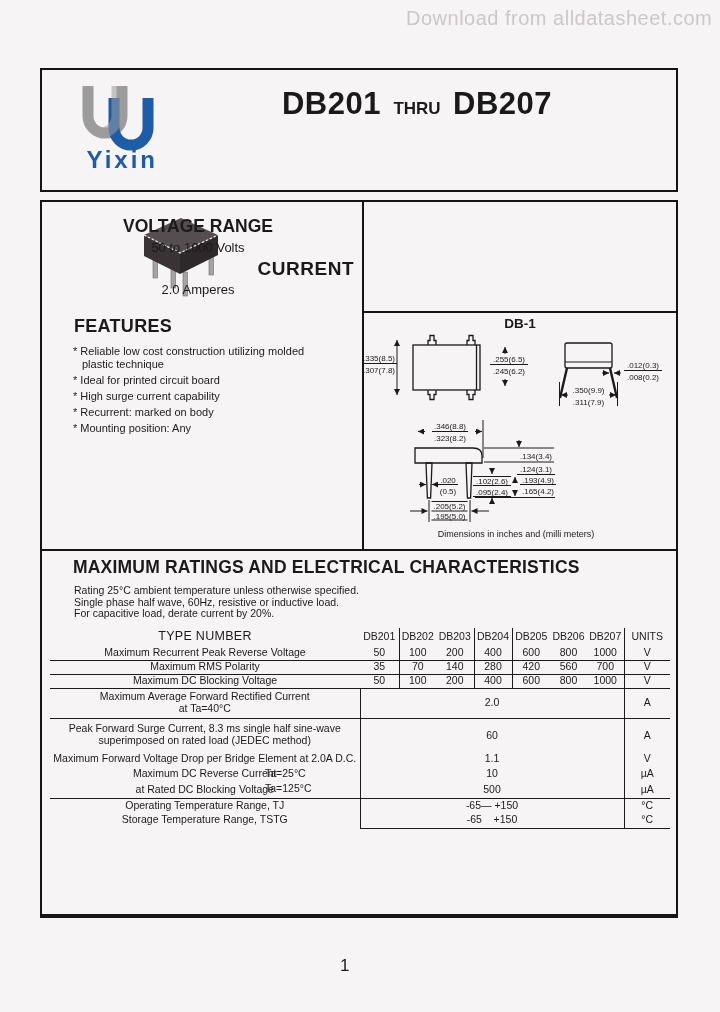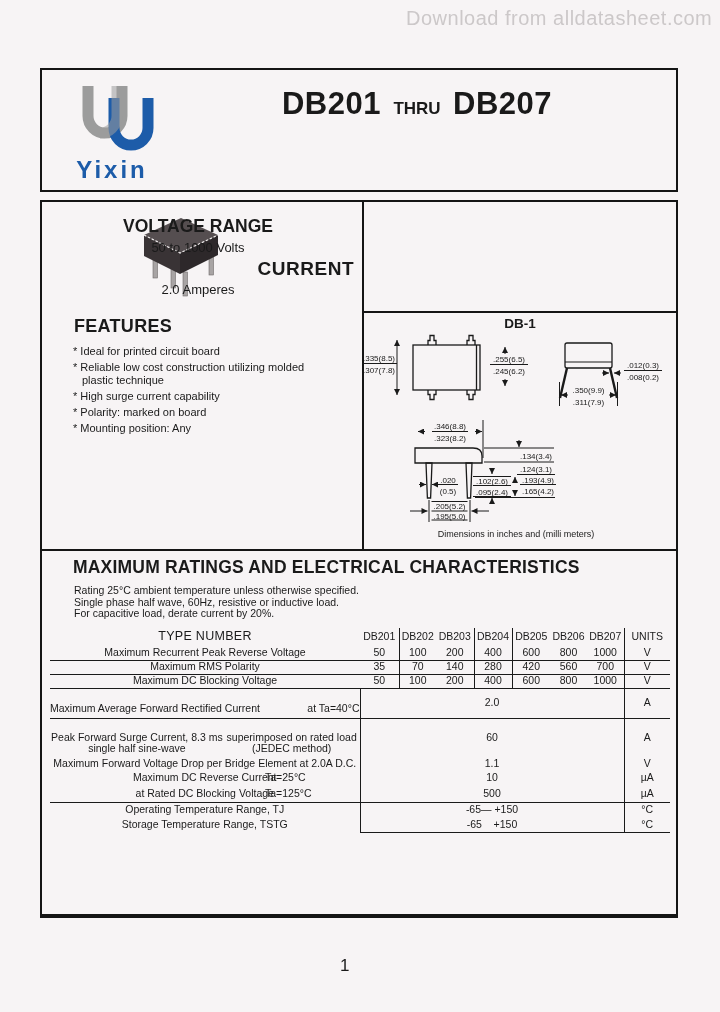--- a/index.html
+++ b/index.html
@@ -7,21 +7,21 @@
     width:720px;height:1012px;position:relative;overflow:hidden;
     background:#f7f4f5;color:#1a1a1a;
     font-family:"Liberation Sans","DejaVu Sans",sans-serif;
     -webkit-font-smoothing:antialiased;
   }
   .abs{position:absolute;}
   .watermark{top:7px;left:406px;font-size:20px;color:#ccc8c9;letter-spacing:.5px;}
   
   .header-box{left:40px;top:68px;width:634px;height:120px;border:2px solid #151515;background:#f7f4f5;}
   .logo-svg{position:absolute;left:30px;top:12px;}
-  .brand{position:absolute;left:24px;top:86px;width:92px;text-align:center;
+  .brand{position:absolute;left:24px;top:76px;width:92px;text-align:right;
          font-size:24px;font-weight:bold;color:#1d5ca9;letter-spacing:3px;}
   .title-line{position:absolute;left:165px;top:16px;width:420px;text-align:center;line-height:36px;white-space:nowrap;}
   .part-big{font-size:31px;font-weight:bold;letter-spacing:.5px;}
   .part-thru{font-size:17px;font-weight:bold;margin:0 8px;}
   .subtitle{position:absolute;left:165px;top:97px;width:420px;text-align:center;font-size:15.5px;letter-spacing:.2px;}
   
   .main-box{left:40px;top:200px;width:634px;height:712px;border:2px solid #151515;border-bottom-width:4px;background:#f7f4f5;}
   .vdiv{position:absolute;left:320px;top:0;width:2px;height:347px;background:#151515;}
   .hdiv-right{position:absolute;left:320px;top:109px;width:314px;height:2px;background:#151515;}
   .hdiv-full{position:absolute;left:0;top:347px;width:634px;height:2px;background:#151515;}
@@ -41,21 +41,21 @@
   .notes{position:absolute;left:32px;top:383px;font-size:10.5px;line-height:11.5px;}
   table.ratings{position:absolute;left:8px;top:426px;width:620px;border-collapse:collapse;table-layout:fixed;font-size:10.5px;}
   table.ratings td,table.ratings th{padding:0;text-align:center;vertical-align:middle;font-weight:normal;line-height:11.5px;}
   th.type-col{text-align:left;padding-left:13px;font-size:12.5px;letter-spacing:.3px;}
   th.model,th.units-col{font-weight:bold;font-size:10.5px;}
   td.lbl{text-align:left;padding-left:13px;position:relative;}
   .bR{border-right:1.4px solid #1a1a1a;}
   .bL{border-left:1.4px solid #1a1a1a;}
   .bB{border-bottom:1.4px solid #1a1a1a;}
   td.vbot{vertical-align:bottom;padding-bottom:2px;}
-  .two-line{height:100%;display:flex;flex-direction:row;justify-content:space-between;padding:13px 0 2px 0;}
+  .two-line{height:100%;display:flex;flex-direction:column;justify-content:space-between;padding:1px 0 2px 0;}
   .cond{position:absolute;left:215px;top:50%;transform:translateY(-50%);}
   .page-num{left:340px;top:956px;font-size:17px;}
   svg text{font-family:"Liberation Sans","DejaVu Sans",sans-serif;fill:#1a1a1a;}
 </style>
 </head>
 <body>
 
 <div class="abs watermark">Download from alldatasheet.com</div>
 
 <div class="abs header-box">
@@ -87,24 +87,24 @@
     <g>
       <polygon points="53,6 90,23 52,41 16,23" fill="#554e50"></polygon>
       <polygon points="16,23 52,41 52,62 16,44" fill="#39３335" style="fill:#393335"></polygon>
       <polygon points="52,41 90,23 90,43 52,62" fill="#2d282a"></polygon>
       <polyline points="16,23 52,41 90,23" fill="none" stroke="#efecec" stroke-width="1.2" stroke-dasharray="2.5,1.8"></polyline>
     </g>
   </svg>
 
   <div class="features-h">FEATURES</div>
   <ul class="features-list">
+    <li>* Reliable low cost construction utilizing molded plastic technique</li>
     <li>* Ideal for printed circuit board</li>
-    <li>* Reliable low cost construction utilizing molded plastic technique</li>
     <li>* High surge current capability</li>
-    <li>* Polarity: marked on board</li>
+    <li>* Recurrent: marked on body</li>
     <li>* Mounting position: Any</li>
   </ul>
 
   <div class="abs vr-label right-panel" style="position:absolute;">VOLTAGE RANGE</div>
   <div class="abs vr-value right-panel" style="position:absolute;">50 to 1000 Volts</div>
   <div class="abs cur-label right-panel" style="position:absolute;">CURRENT</div>
   <div class="abs cur-value right-panel" style="position:absolute;">2.0 Amperes</div>
 
   <div class="db1-title">DB-1</div>
   <svg class="drawing-svg" width="314" height="215" viewBox="0 0 314 215">

